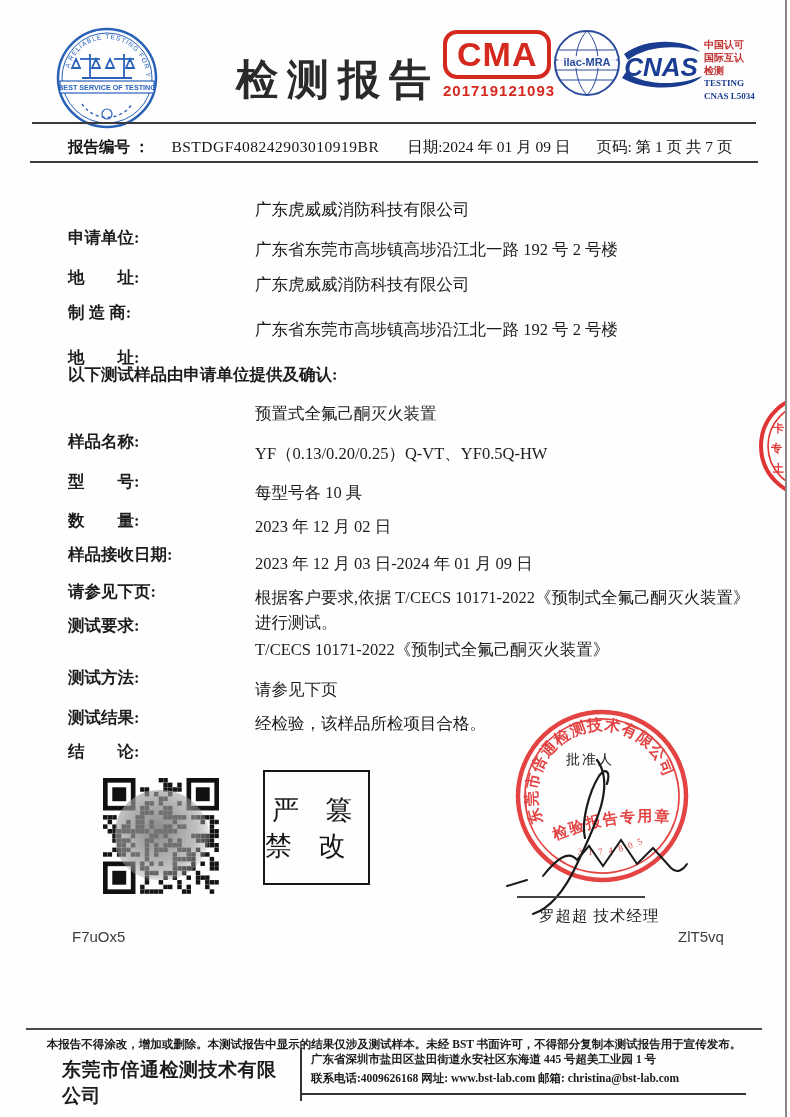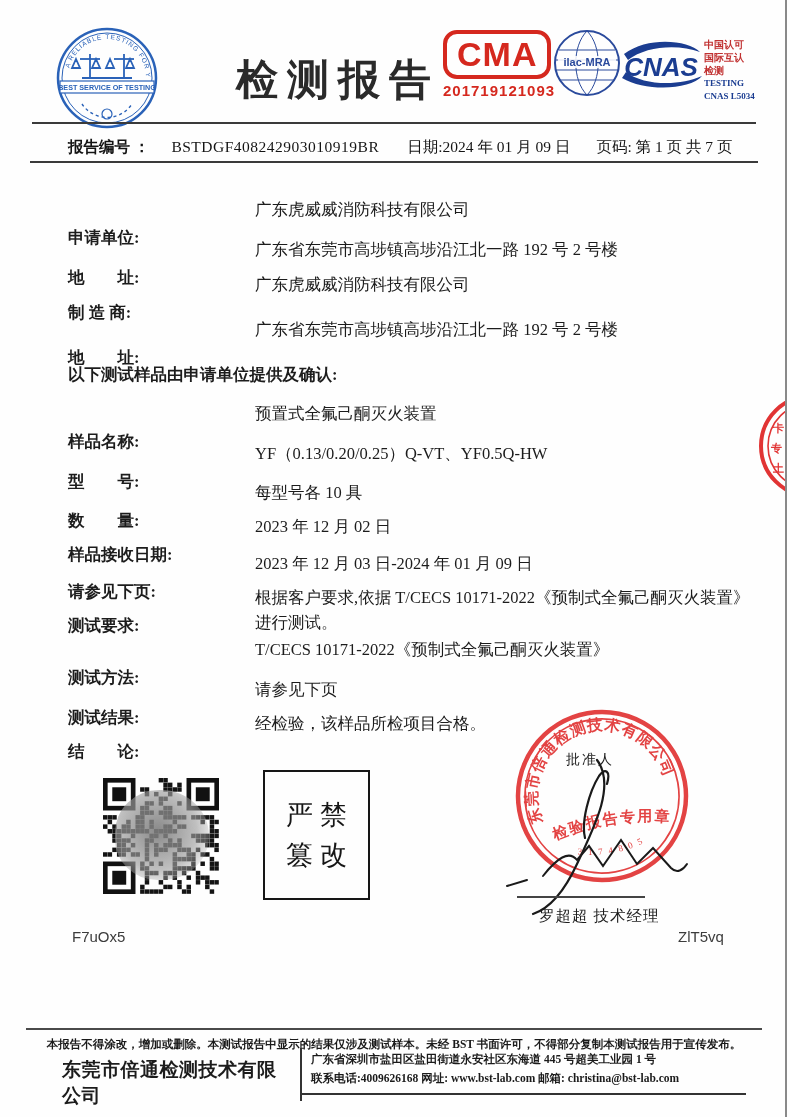--- a/index.html
+++ b/index.html
@@ -42,22 +42,22 @@
   .frow { position:absolute; left:68px; width:690px; display:flex; font-size:16.5px; line-height:25px; }
   .frow .lbl { width:187px; font-weight:bold; flex:0 0 187px;margin-top:28px; }
   .frow .val { flex:1; }
   .note-line { position:absolute; left:68px; font-size:16.5px; font-weight:bold; }
 
   
   .qr-wrap { position:absolute; left:103px; top:778px; width:116px; height:116px; }
   .qr-blob { position:absolute; left:12px; top:12px; width:94px; height:90px; border-radius:48% 52% 50% 46%;
              background:radial-gradient(circle at 45% 45%, rgba(125,125,125,.9), rgba(158,158,158,.65) 55%, rgba(190,190,190,.25) 78%, transparent 92%);
              filter:blur(.6px); }
-  .notamper { position:absolute; left:263px; top:770px; width:107px; height:130px; border:2px solid #161616;
-              display:flex; flex-direction:column; align-items:center; justify-content:center; gap:4px; }
+  .notamper { position:absolute; left:263px; top:770px; width:107px; height:115px; border:2px solid #161616;
+              display:flex; flex-direction:row; align-items:center; justify-content:center; gap:4px; }
   .notamper div { font-size:27px; letter-spacing:7px; text-indent:7px; color:#161616; }
 
   .seal { position:absolute; left:512px; top:706px; width:180px; height:180px; transform:rotate(-10deg); opacity:.92; }
   .approver { position:absolute; left:566px; top:751px; font-size:14px; color:#1d1d1d; letter-spacing:2px; }
   .signature { position:absolute; left:485px; top:718px; width:210px; height:200px; }
   .sign-line { position:absolute; left:517px; top:896px; width:128px; height:1.5px; background:#444; }
   .signer { position:absolute; left:539px; top:906px; font-size:15.5px; letter-spacing:1px; }
 
   .code { position:absolute; font-family:"Liberation Sans","DejaVu Sans",sans-serif; font-size:15px; color:#3c3c3c; }
   .code-left { left:72px; top:928px; }

